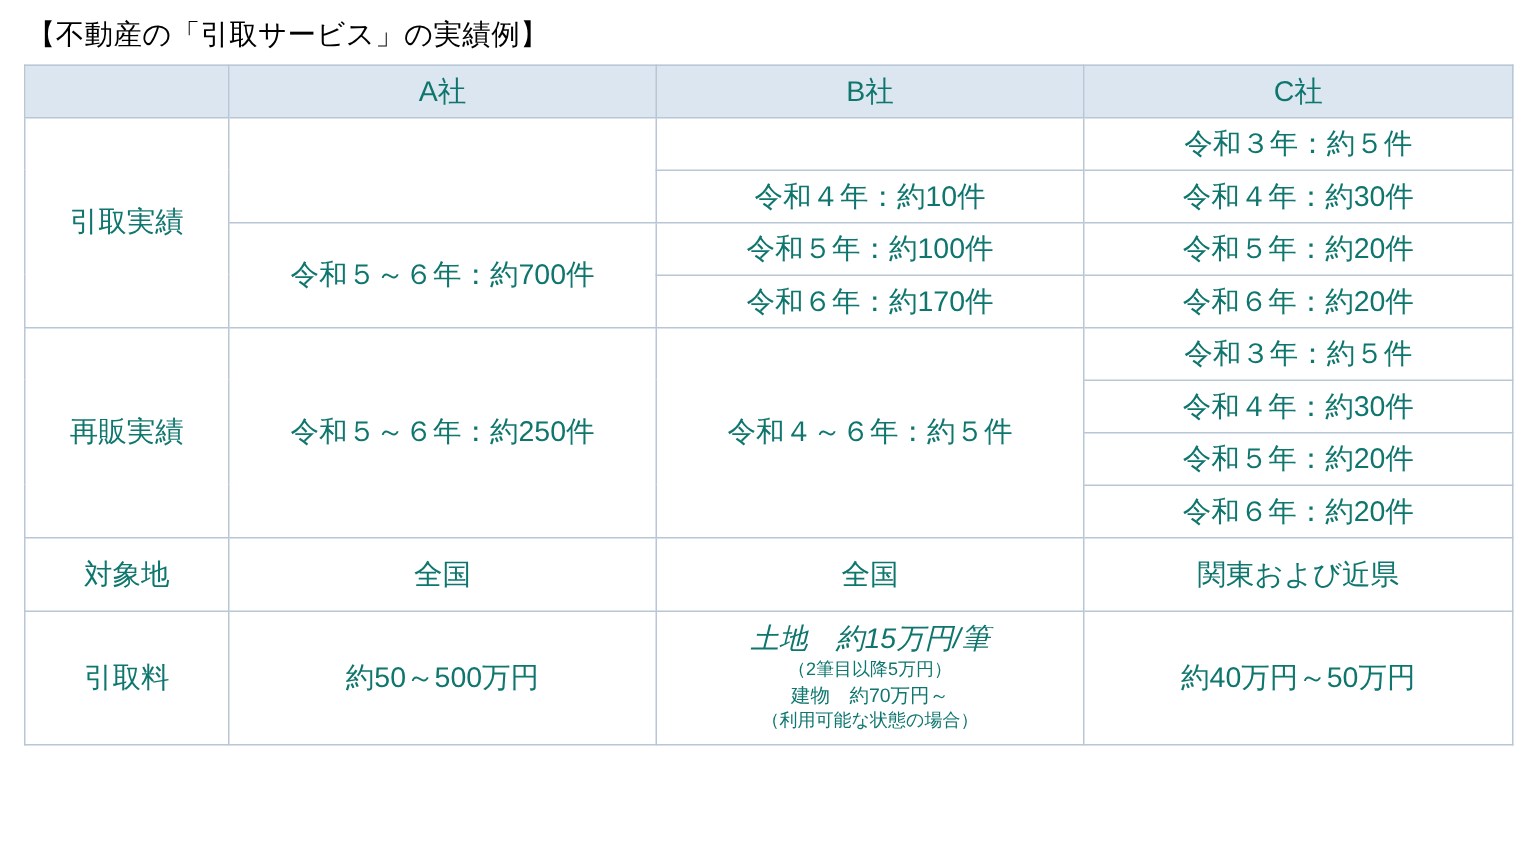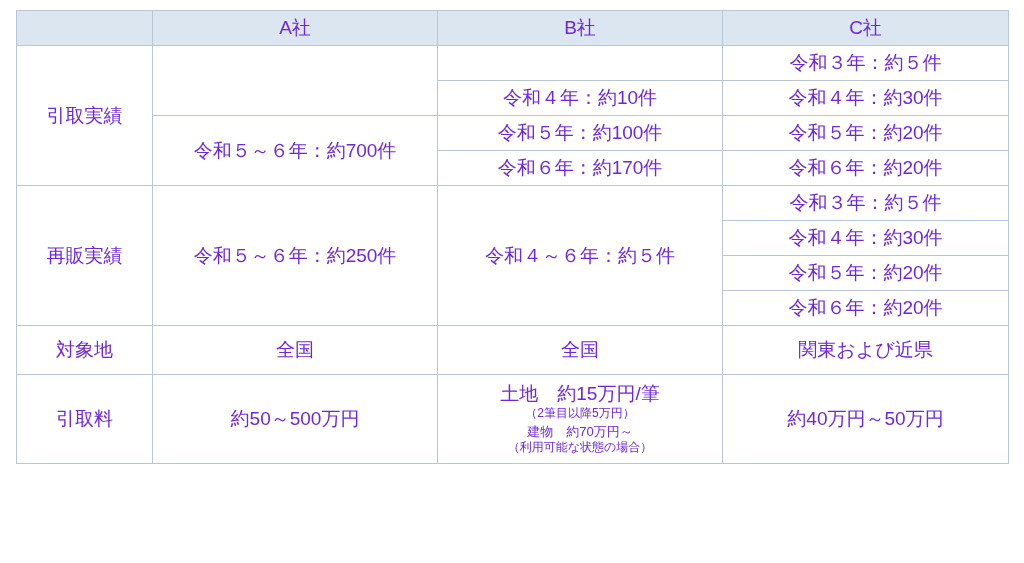--- a/index.html
+++ b/index.html
@@ -34,21 +34,21 @@
     width: 992px;
     margin: 0 auto;
   }
   table.perf td, table.perf th {
     border: 1px solid #b9c6d6;
     padding: 0;
     text-align: center;
     vertical-align: middle;
     font-weight: 400;
     font-size: 19px;
-    color: #6d28d9;
+    color: #0f766e;
   }
   thead th {
     background: #dce6f1;
     height: 34px;
     font-size: 20px;
   }
   .col-label { width: 136px; }
   .col-a { width: 285px; }
   .col-b { width: 285px; }
   .col-c { width: 286px; }
@@ -62,20 +62,21 @@
     font-size: 19px;
     white-space: nowrap;
   }
   td.blank { }
   td.tall {
     font-size: 19px;
   }
   .fee-line1 {
     font-size: 19px;
     line-height: 1.25;
+    font-style: italic;
   }
   .fee-note {
     font-size: 12px;
     line-height: 1.3;
     display: block;
     text-align: center;
   }
   .fee-line2 {
     font-size: 13px;
     line-height: 1.25;
@@ -89,20 +90,21 @@
     font-size: 13.5px;
     padding-right: 4px;
     box-sizing: border-box;
   }
 </style>
 </head>
 <body>
 
 <div class="page">
 
+  <div class="doc-title">【不動産の「引取サービス」の実績例】</div>
 
   <table class="perf">
     <colgroup>
       <col class="col-label">
       <col class="col-a">
       <col class="col-b">
       <col class="col-c">
     </colgroup>
     <thead>
       <tr>

